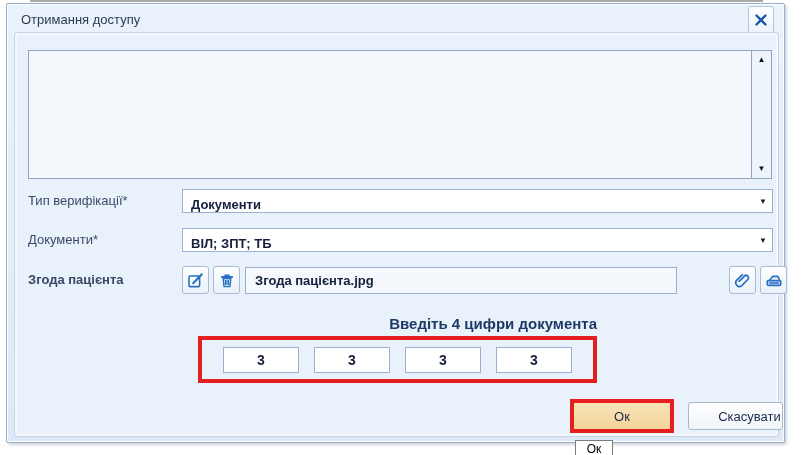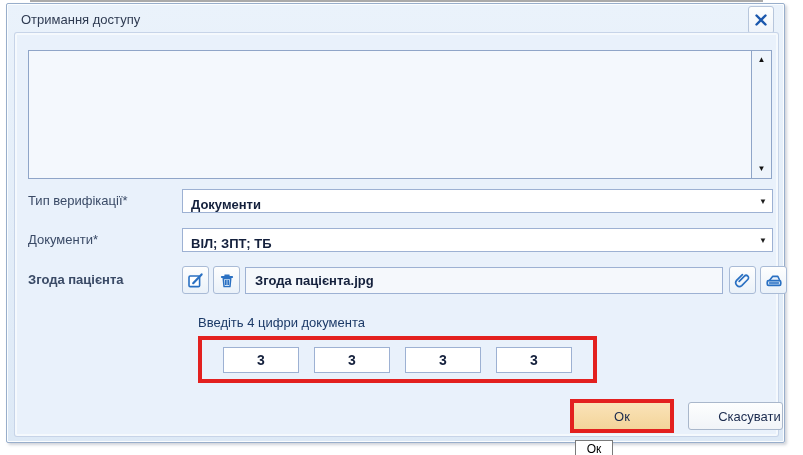--- a/index.html
+++ b/index.html
@@ -48,29 +48,29 @@
     display:flex; align-items:flex-end; padding:0 22px 0 8px;
   }
   .caret { position:absolute; right:5px; top:50%; transform:translateY(-50%); font-size:8px; color:#1c1c1c; }
 
   .mini-btn {
     position:absolute; width:27px; height:28px; border-radius:3px;
     background:linear-gradient(#fefefe,#eaf1f9); border:1px solid #a9bbd6;
     display:flex; align-items:center; justify-content:center; cursor:pointer;
   }
   .file-field {
-    position:absolute; left:228px; top:232px; width:478px; height:27px;
+    position:absolute; left:228px; top:232px; width:432px; height:27px;
     background:#f5f8fc; border:1px solid #9db1d3;
     font-size:13px; font-weight:bold; color:#14203c;
     display:flex; align-items:center; padding-left:9px;
   }
 
   .code-prompt {
     position:absolute; left:181px; top:280px; width:399px;
-    text-align:left; font-size:13px; font-weight:normal; color:#1c3a68;
+    text-align:right; font-size:15px; font-weight:bold; color:#1c3a68;
   }
   .code-box {
     position:absolute; left:181px; top:301px; width:399px; height:47px;
     border:4px solid #e3201f;
     display:flex; align-items:center; justify-content:center; gap:15px;
   }
   .digit-input {
     width:76px; height:26px; background:#ffffff; border:1px solid #9db1d3;
     text-align:center; font-size:14px; font-weight:bold; color:#14203c;
     font-family:"Liberation Sans","DejaVu Sans",sans-serif;

